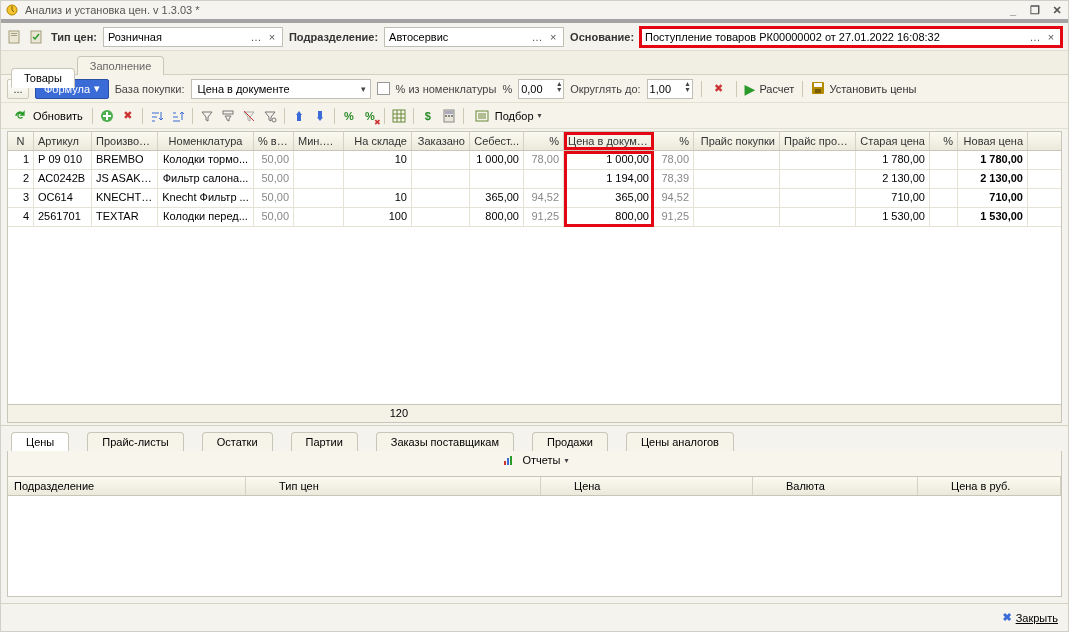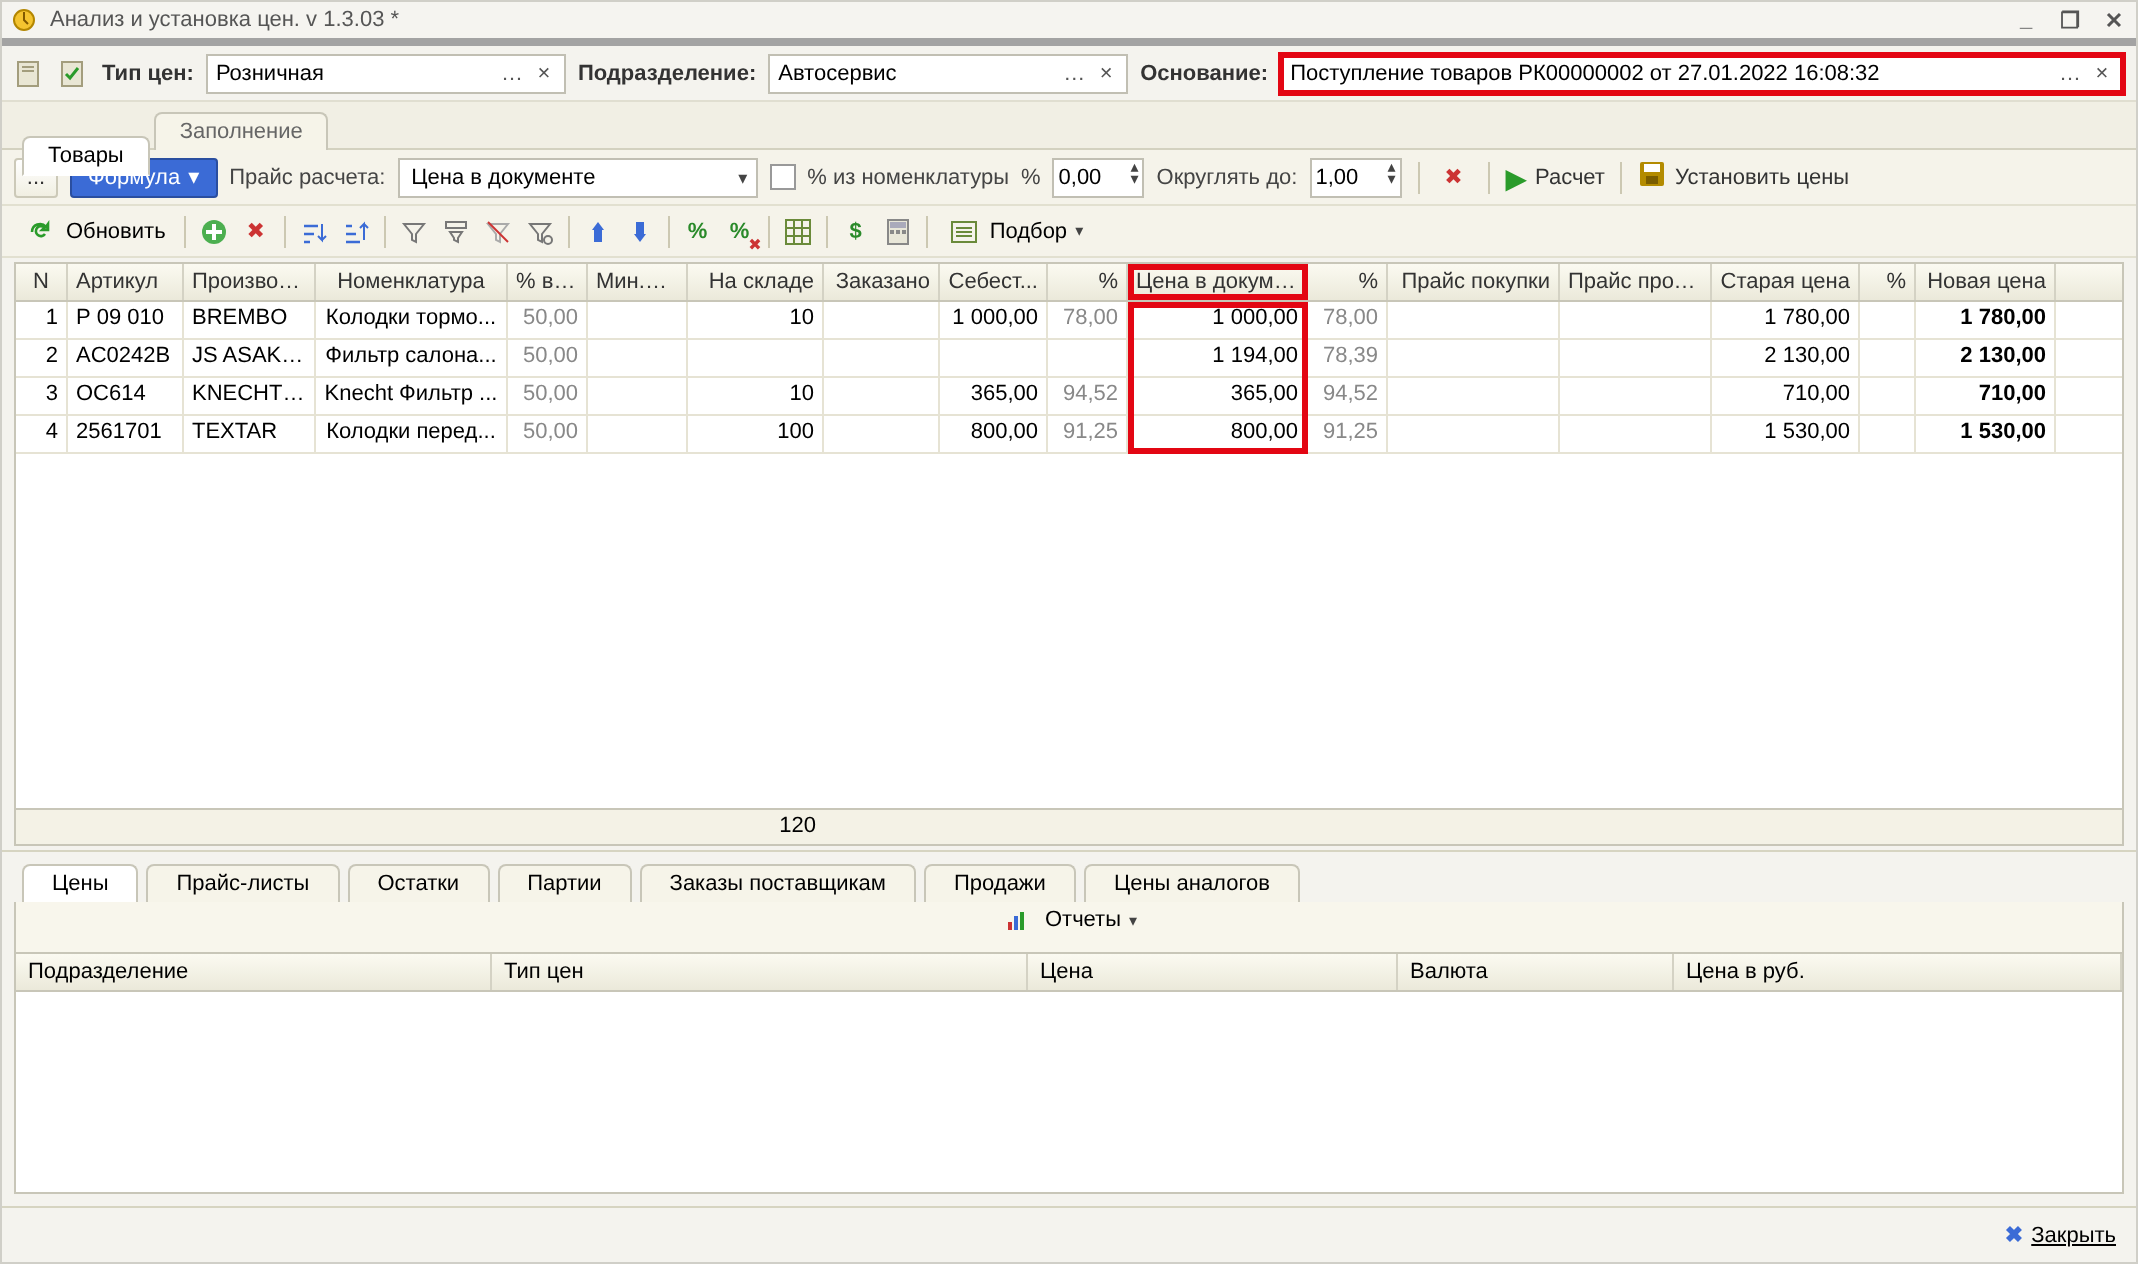--- a/index.html
+++ b/index.html
@@ -64,27 +64,27 @@
   .tfoot .td { border-right:none; }
 
   
   .c-n { width:26px; text-align:center; } .c-art { width:58px; } .c-prod { width:66px; }
   .c-nom { width:96px;text-align:center; } .c-pct { width:40px; text-align:right; } .c-min { width:50px; text-align:right; }
   .c-stk { width:68px; text-align:right; } .c-ord { width:58px; text-align:right; } .c-cost { width:54px; text-align:right; }
   .c-p1 { width:40px; text-align:right; } .c-doc { width:90px; text-align:right; } .c-p2 { width:40px; text-align:right; }
   .c-buy { width:86px; text-align:right; } .c-sell { width:76px; text-align:right; } .c-old { width:74px; text-align:right; }
   .c-p3 { width:28px; text-align:right; } .c-new { width:70px; text-align:right; }
 
-  .bottom-tabs { display:flex; gap:4px; padding: 6px 10px 0 10px; background:#f4f3ee; align-items:flex-end; border-top:1px solid #d6d4c1; }
+  .bottom-tabs { display:flex; gap:18px; padding: 6px 10px 0 10px; background:#f4f3ee; align-items:flex-end; border-top:1px solid #d6d4c1; }
   .btab { border:1px solid #c8c6b8; border-bottom:none; background:#f6f4e9; padding:3px 14px; border-radius:4px 4px 0 0; cursor:pointer; }
   .btab.active { background:#fff; }
 
   .reports-bar { height:26px; display:flex; align-items:center; gap:6px; padding:0 10px; background:#f8f6ec; border:1px solid #c8c6b8; border-top:none; margin:0 6px;flex-direction:column; }
   .bottom-grid { margin:0 6px 6px 6px; border:1px solid #c8c6b8; border-top:none; background:#fff; height:120px; display:flex; flex-direction:column; }
-  .bg-head { display:flex; background:linear-gradient(#fbfaf1,#ebe9da); border-bottom:1px solid #c8c6b8; }
+  .bg-head { display:flex; background:linear-gradient(#fbfaf1,#ebe9da); border-bottom:1px solid #c8c6b8;gap:27px; }
   .bg-th { border-right:1px solid #d4d2c4; padding:3px 6px; }
   .bc-pod { width:238px; } .bc-tip { width:268px; } .bc-price { width:185px; } .bc-val { width:138px; } .bc-rub { flex:1; }
 
   .footer { height:28px; background:#f4f3ee; border-top:1px solid #d6d4c1; display:flex; align-items:center; justify-content:flex-end; padding:0 10px; gap:6px; }
   .close-btn { display:flex; align-items:center; gap:4px; cursor:pointer; }
   .close-x { color:#3b6bd6; font-weight:bold; }
 </style>
 </head>
 <body>
 
@@ -145,21 +145,21 @@
   </div>
 
   <div class="formula-bar">
     <div class="btn-sq">
         <span>...</span>
       </div>
     <div class="blue-box">
       <span>Формула</span>
         <span class="dd">▾</span>
     </div>
-    <span class="flabel">Прайс расчета:</span>
+    <span class="flabel">База покупки:</span>
     <div class="fselect">
         <span>Цена в документе</span>
       </div>
     <span class="checkbox"></span>
     <span class="flabel">% из номенклатуры</span>
     <span class="flabel">%</span>
     <div class="num-input">
         <span>0,00</span>
       </div>
     <span class="flabel">Округлять до:</span>

